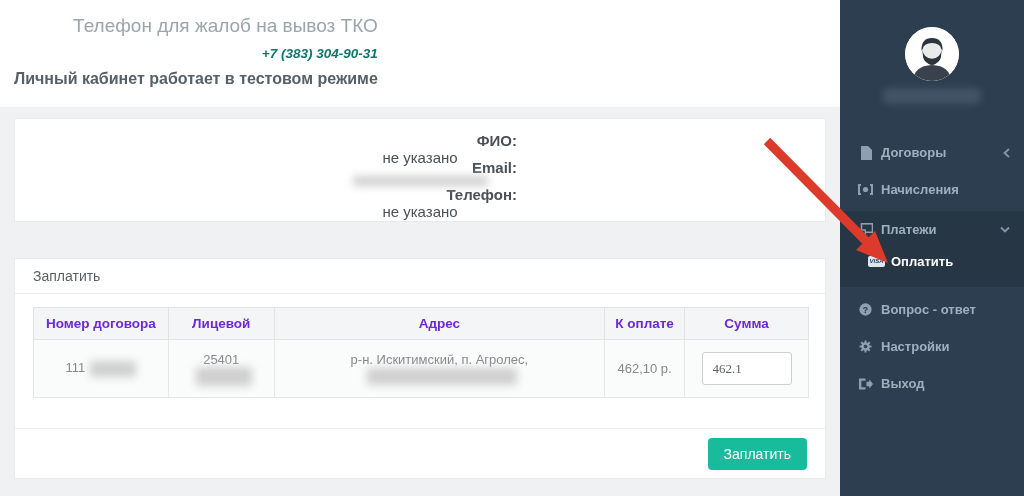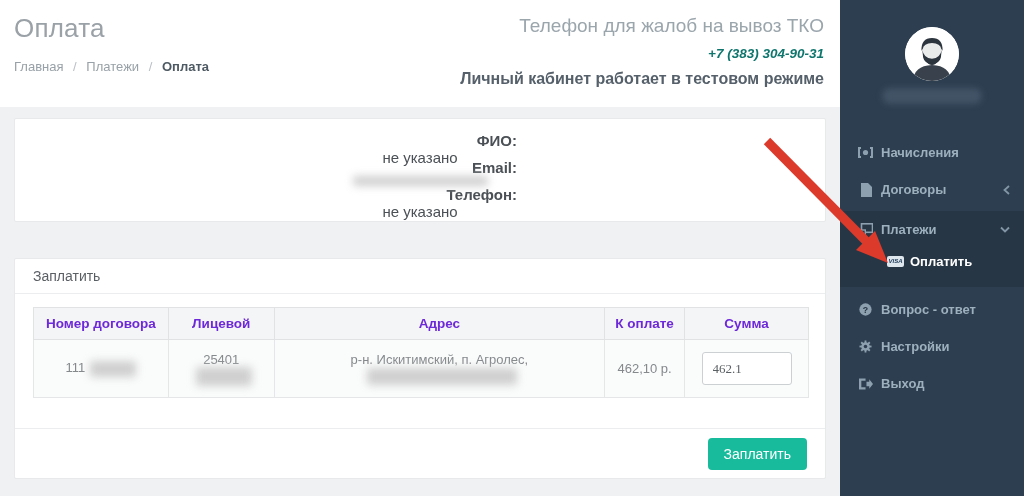--- a/index.html
+++ b/index.html
@@ -59,47 +59,37 @@
                    border-radius: 8px; background: rgba(140,160,180,0.22); filter: blur(3px); }
   .menu { position: absolute; top: 134px; left: 0; right: 0; font-size: 13px; font-weight: 600; color: #9db0bd; }
   .menu-item { display: flex; align-items: center; padding: 11px 14px 11px 17px; cursor: pointer; }
   .mi-icon { width: 17px; height: 14px; margin-right: 7px; flex: 0 0 auto; display: inline-flex;
              align-items: center; justify-content: center; color: #8ca0af; }
   .mi-label { flex: 1 1 auto; }
   .mi-chevron { flex: 0 0 auto; color: #8296a6; display: inline-flex; }
   .menu-group { background: #273645; padding-bottom: 12px; margin-top: 3px; margin-bottom: 4px; }
   .submenu-item { display: flex; align-items: center; padding: 6px 14px 6px 28px; cursor: pointer; }
   .submenu-item .mi-icon { margin-right: 6px; }
-  .submenu-item.active { color: #ffffff; font-weight: bold; margin-left: 19px; }
+  .submenu-item.active { color: #ffffff; font-weight: bold; }
   .visa-badge { display: inline-block; width: 17px; height: 11px; background: #dfe7ee; border-radius: 2px;
                 font-size: 6px; font-weight: bold; font-style: italic; color: #24405e; line-height: 11px;
                 text-align: center; letter-spacing: 0; }
   svg.ic { display: block; }
 
   
   .arrow-overlay { position: absolute; left: 0; top: 0; z-index: 60; pointer-events: none; }
 </style>
 </head>
 <body>
 
 <div class="app">
 
   <div class="main">
 
     <div class="content-header">
-      <div class="header-left">
-        <div class="page-title">Оплата</div>
-        <div class="breadcrumb">
-          <span class="bc-link">Главная</span>
-          <span class="bc-sep">/</span>
-          <span class="bc-link">Платежи</span>
-          <span class="bc-sep">/</span>
-          <span class="bc-current">Оплата</span>
-        </div>
-      </div>
       <div class="header-right">
         <div class="complaint-title">Телефон для жалоб на вывоз ТКО</div>
         <div class="complaint-phone">+7 (383) 304-90-31</div>
         <div class="test-note">Личный кабинет работает в тестовом режиме</div>
       </div>
     </div>
 
     <div class="content-body">
 
       <div class="card profile-card">
@@ -175,41 +165,41 @@
         <path d="M20.5 27 L21.5 36 Q23 43 32 43.5 Q41 43 42.5 36 L43.5 27 Q42 37 32 37.5 Q22 37 20.5 27 Z" fill="#2c343d"></path>
         <path d="M24 40 Q28 45 32 45 Q36 45 40 40 Q36 42.5 32 42.5 Q28 42.5 24 40 Z" fill="#2c343d"></path>
       </svg>
     </div>
     <div class="username-blur"></div>
 
     <nav class="menu">
 
       <div class="menu-item">
         <span class="mi-icon">
-          <svg class="ic" width="15" height="11" viewBox="0 0 15 11">
-            <path d="M3 0 H0 V11 H3 V9 H2 V2 H3 Z" fill="currentColor"></path>
-            <path d="M12 0 H15 V11 H12 V9 H13 V2 H12 Z" fill="currentColor"></path>
-            <circle cx="7.5" cy="5.5" r="2.6" fill="currentColor"></circle>
-          </svg>
-        </span>
-        <span class="mi-label">Начисления</span>
-      </div>
-
-      <div class="menu-item">
-        <span class="mi-icon">
           <svg class="ic" width="12" height="14" viewBox="0 0 12 14">
               <path d="M1 0h7l4 4v10H1z" fill="currentColor"></path>
             </svg>
         </span>
         <span class="mi-label">Договоры</span>
         <span class="mi-chevron">
           <svg class="ic" width="7" height="10" viewBox="0 0 7 10">
               <path d="M6 1 L1.5 5 L6 9" fill="none" stroke="currentColor" stroke-width="1.8"></path>
             </svg>
         </span>
+      </div>
+
+      <div class="menu-item">
+        <span class="mi-icon">
+          <svg class="ic" width="15" height="11" viewBox="0 0 15 11">
+            <path d="M3 0 H0 V11 H3 V9 H2 V2 H3 Z" fill="currentColor"></path>
+            <path d="M12 0 H15 V11 H12 V9 H13 V2 H12 Z" fill="currentColor"></path>
+            <circle cx="7.5" cy="5.5" r="2.6" fill="currentColor"></circle>
+          </svg>
+        </span>
+        <span class="mi-label">Начисления</span>
       </div>
 
       <div class="menu-group">
         <div class="menu-item">
           <span class="mi-icon">
             <svg class="ic" width="15" height="13" viewBox="0 0 15 13">
               <rect x="3.5" y="0.8" width="11" height="8.5" fill="none" stroke="currentColor" stroke-width="1.6"></rect>
               <rect x="0.8" y="7" width="6.5" height="5.2" fill="#273645" stroke="currentColor" stroke-width="1.4"></rect>
             </svg>
           </span>

